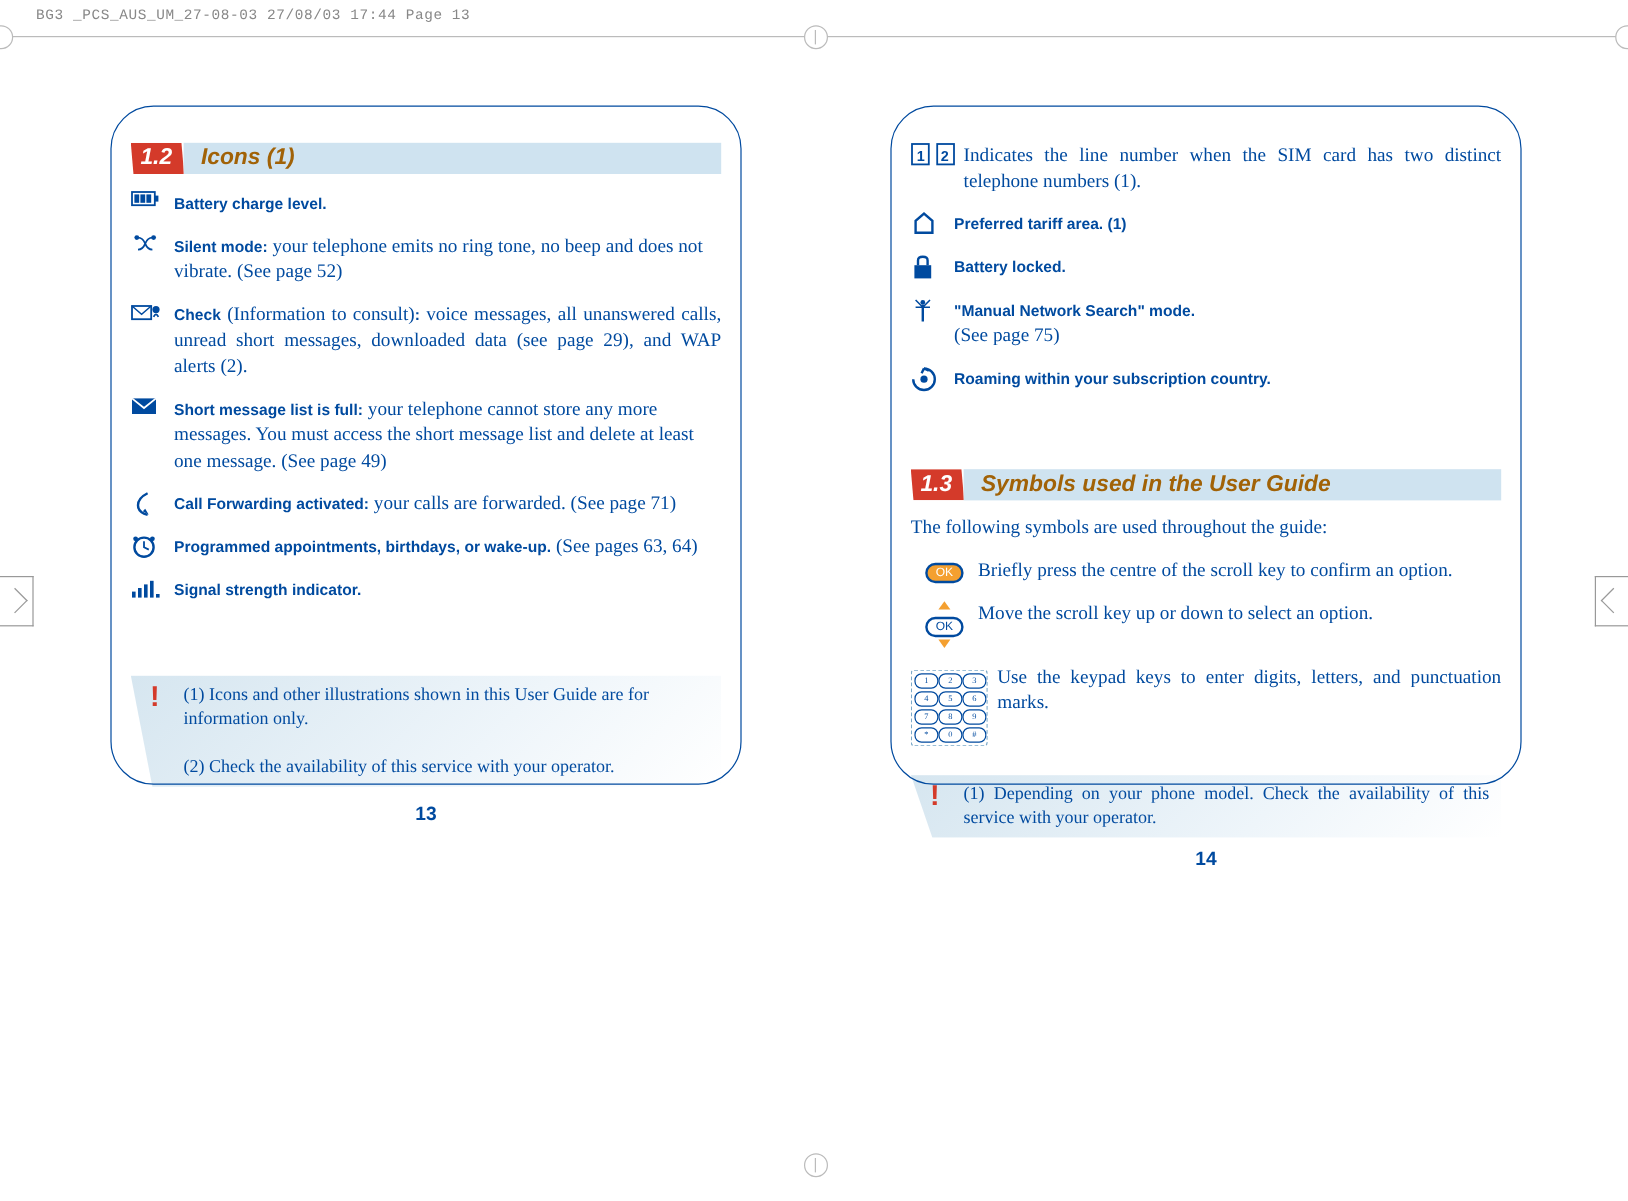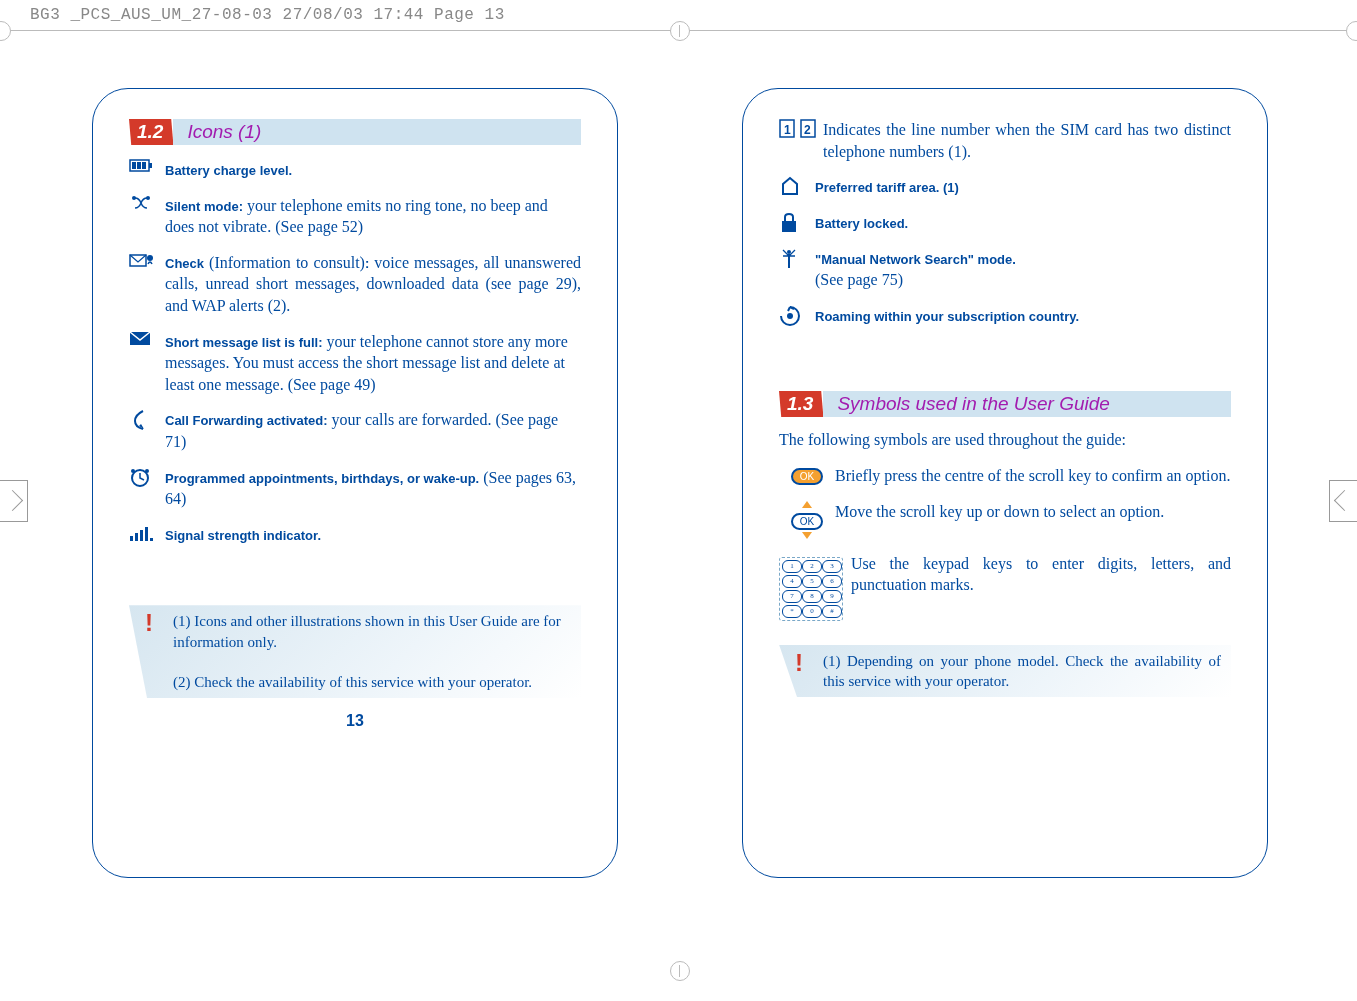--- a/index.html
+++ b/index.html
@@ -1,34 +1,34 @@
 <!DOCTYPE html>
 <html><head>
 <meta charset="utf-8">
 <style>
   body{margin:0;background:#fff;font-family:Georgia,'Times New Roman',serif;color:#004a9f;width:1357px;height:1001px;position:relative}
-  .header{position:absolute;top:6px;left:30px;font-family:'Courier New',monospace;font-size:16px;color:#888;letter-spacing:0.5px}
+  .header{position:absolute;top:6px;left:30px;font-family:'Courier New',monospace;font-size:12px;color:#888;letter-spacing:0.5px}
   .crop-top{position:absolute;top:30px;left:0;right:0;height:1px;background:#bbb}
   .crop-top::before,.crop-top::after{content:"";position:absolute;top:-9px;width:18px;height:18px;border:1px solid #bbb;border-radius:50%;background:#fff}
   .crop-top::before{left:-9px}.crop-top::after{right:-9px}
   .crop-top .dot{position:absolute;left:50%;top:-9px;width:18px;height:18px;margin-left:-9px;border:1px solid #bbb;border-radius:50%;background:#fff}
   .crop-top .dot::after{content:"";position:absolute;left:8px;top:3px;width:1px;height:12px;background:#bbb}
   .crop-bot{position:absolute;bottom:20px;left:50%;width:18px;height:18px;margin-left:-9px;border:1px solid #bbb;border-radius:50%;background:#fff}
   .crop-bot::after{content:"";position:absolute;left:8px;top:3px;width:1px;height:12px;background:#bbb}
   .side-arrow{position:absolute;top:480px;width:28px;height:40px;border:1px solid #999;background:#fff}
   .side-left{left:-1px;border-left:none}
   .side-right{right:-1px;border-right:none}
   .side-arrow::before{content:"";position:absolute;width:14px;height:14px;border-top:1px solid #999;border-right:1px solid #999;top:12px}
   .side-left::before{left:6px;transform:rotate(45deg)}
   .side-right::before{right:6px;transform:rotate(-135deg)}
-  .page{position:absolute;top:88px;width:526px;height:790px;border:1.5px solid #004a9f;border-radius:36px;padding:30px 36px 20px;box-sizing:border-box}
+  .page{position:absolute;top:88px;width:526px;height:566px;border:1.5px solid #004a9f;border-radius:36px;padding:30px 16px 20px;box-sizing:border-box}
   .p1{left:92px}.p2{left:742px}
   .sec{display:flex;align-items:center;margin-bottom:14px}
   .sec-num{background:#d43a2a;color:#fff;font-family:Arial,sans-serif;font-weight:900;font-size:19px;padding:2px 10px 2px 8px;font-style:italic;clip-path:polygon(0 0,95% 0,100% 100%,5% 100%)}
-  .sec-title{background:#cfe3f0;color:#a21caf;font-family:Arial,sans-serif;font-weight:400;font-size:19px;font-style:italic;padding:2px 12px 2px 14px;flex:1}
+  .sec-title{background:#cfe3f0;color:#a16207;font-family:Arial,sans-serif;font-weight:700;font-size:19px;font-style:italic;padding:2px 12px 2px 14px;flex:1}
   .row{display:flex;margin-bottom:14px}
   .ic{width:36px;flex-shrink:0;color:#004a9f;font-size:18px;line-height:1.1}
   .txt{flex:1;font-size:16px;line-height:1.35}
   .b{font-family:Arial,sans-serif;font-weight:bold;font-size:13px}
   .note{position:relative;margin-top:22px;padding:6px 10px 6px 44px;font-size:15px;line-height:1.35}
   .note::before{content:"";position:absolute;left:0;top:0;bottom:0;width:100%;background:linear-gradient(135deg,#d6e6f0 0%,#eef5fa 60%,#fff 100%);z-index:-1;clip-path:polygon(0 0,100% 0,100% 100%,18px 100%)}
   .excl{position:absolute;left:16px;top:2px;font-family:Arial,sans-serif;font-weight:900;color:#d43a2a;font-size:24px}
   .pnum{text-align:center;font-family:Arial,sans-serif;font-weight:bold;font-size:16px;margin-top:14px}
   .p2 .pnum{margin-top:10px}
   svg{vertical-align:top}
@@ -207,13 +207,14 @@
           <span>0</span>
           <span>#</span>
         </span></div>
     <div class="txt" style="text-align:justify">Use the keypad keys to enter digits, letters, and punctuation marks.</div>
     </div>
 
   <div class="note" style="margin-top:24px">
     <span class="excl">!</span>
     <div style="text-align:justify">(1) Depending on your phone model. Check the availability of this service with your operator.</div>
   </div>
+  <div class="pnum">14</div>
 </div>
 
 </body></html>

